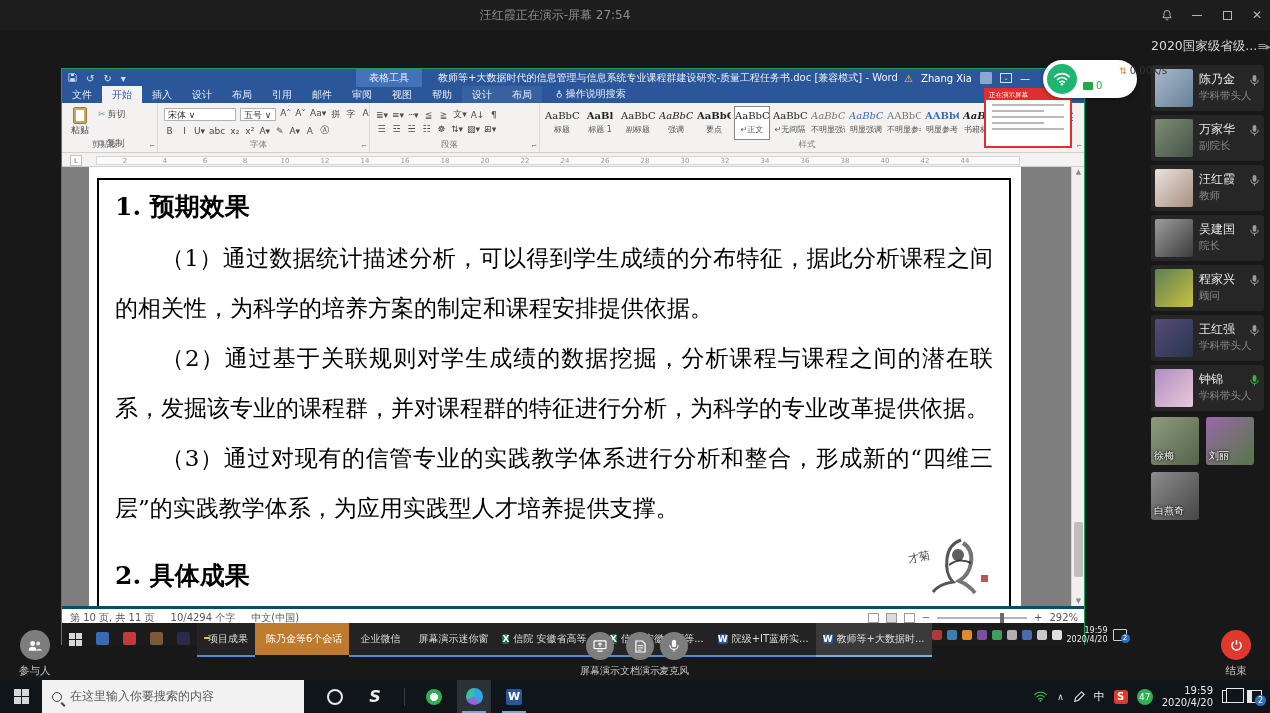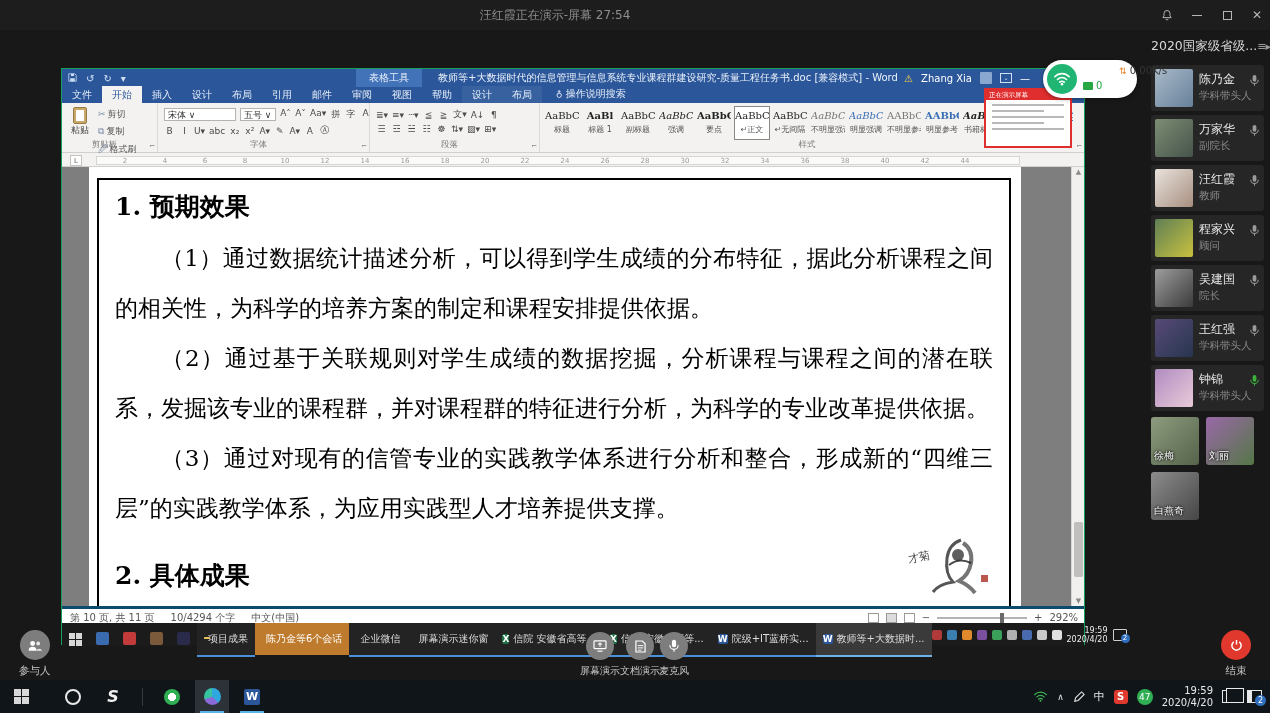--- a/index.html
+++ b/index.html
@@ -48,21 +48,21 @@
   .wsearch { margin-left:14px; color:#e7eefa; padding-bottom:3px; white-space:nowrap; }
   .wsearch .bulb { display:inline-block; transform:rotate(180deg); font-size:9px; }
 
   .ribbon { position:absolute; left:0; top:34px; width:100%; height:50px; background:#f3f2f1; border-bottom:1px solid #d2d0ce; font-size:9px; color:#444; }
   .rgroup { position:absolute; top:0; height:49px; border-right:1px solid #dcdad8; }
   .rglabel { position:absolute; bottom:1px; left:0; right:10px; text-align:center; color:#7a7a7a; font-size:8.5px; }
   .rglauncher { position:absolute; right:2px; bottom:2px; font-size:7px; color:#8a8a8a; }
   .paste-btn { position:absolute; left:5px; top:4px; width:26px; text-align:center; }
   .paste-clip { width:14px; height:17px; margin:0 auto; background:#c8a86a; border:1px solid #9a7c42; border-radius:2px; position:relative; }
   .paste-clip:before { content:""; position:absolute; left:2px; top:2px; right:2px; bottom:2px; background:#fff; }
-  .clip-small { display:flex; flex-direction:column; gap:4px; position:absolute; left:36px; top:5px;font-family:Liberation Serif, serif; }
+  .clip-small { display:flex; flex-direction:column; gap:16px; position:absolute; left:36px; top:5px;font-family:Liberation Serif, serif; }
   .clip-small .mini { white-space:nowrap; color:#555; }
   .mini .g { color:#7a8ba8; margin-right:2px; }
   .fontgrp-r1, .fontgrp-r2, .pargrp-r1, .pargrp-r2 { position:absolute; left:6px; display:flex; gap:4px; align-items:center; white-space:nowrap; }
   .fontgrp-r1 { top:5px; } .fontgrp-r2 { top:21px; }
   .pargrp-r1 { top:5px; } .pargrp-r2 { top:21px; }
   .selbox { border:1px solid #b5b3b1; background:#fff; padding:0 3px; height:13px; line-height:12px; font-size:9px; color:#333; }
   .ic { display:inline-block; min-width:11px; text-align:center; font-size:9px; color:#4a4a4a; }
   .styles-row { position:absolute; left:4px; top:3px; display:flex; gap:2px; }
   .stylecell { width:36px; height:34px; border:1px solid transparent; text-align:center; overflow:hidden; }
   .stylecell.selected { border:1px solid #8a8886; background:#fff; }
@@ -228,36 +228,36 @@
     <span class="mic">
       <svg width="9" height="13" viewBox="0 0 12 16">
               <rect x="3.5" y="0.5" width="5" height="9" rx="2.5" fill="currentColor"></rect>
               <path d="M1 7 a5 5 0 0 0 10 0" fill="none" stroke="currentColor" stroke-width="1.4"></path>
               <line x1="6" y1="12.5" x2="6" y2="15" stroke="currentColor" stroke-width="1.4"></line>
             </svg>
     </span>
   </div>
 
   <div class="pcard">
-    <span class="avatar" style="background: linear-gradient(135deg, rgb(95, 127, 85), rgb(201, 194, 62));"></span>
-    <span class="pname">程家兴</span>
-    <span class="prole">顾问</span>
+    <span class="avatar" style="background: linear-gradient(135deg, rgb(157, 157, 157), rgb(59, 59, 59));"></span>
+    <span class="pname">吴建国</span>
+    <span class="prole">院长</span>
     <span class="mic">
       <svg width="9" height="13" viewBox="0 0 12 16">
               <rect x="3.5" y="0.5" width="5" height="9" rx="2.5" fill="currentColor"></rect>
               <path d="M1 7 a5 5 0 0 0 10 0" fill="none" stroke="currentColor" stroke-width="1.4"></path>
               <line x1="6" y1="12.5" x2="6" y2="15" stroke="currentColor" stroke-width="1.4"></line>
             </svg>
     </span>
   </div>
 
   <div class="pcard">
-    <span class="avatar" style="background: linear-gradient(135deg, rgb(157, 157, 157), rgb(59, 59, 59));"></span>
-    <span class="pname">吴建国</span>
-    <span class="prole">院长</span>
+    <span class="avatar" style="background: linear-gradient(135deg, rgb(95, 127, 85), rgb(201, 194, 62));"></span>
+    <span class="pname">程家兴</span>
+    <span class="prole">顾问</span>
     <span class="mic">
       <svg width="9" height="13" viewBox="0 0 12 16">
               <rect x="3.5" y="0.5" width="5" height="9" rx="2.5" fill="currentColor"></rect>
               <path d="M1 7 a5 5 0 0 0 10 0" fill="none" stroke="currentColor" stroke-width="1.4"></path>
               <line x1="6" y1="12.5" x2="6" y2="15" stroke="currentColor" stroke-width="1.4"></line>
             </svg>
     </span>
   </div>
 
   <div class="pcard">
@@ -777,20 +777,24 @@
 
   <div class="ltaskbar">
     <div class="lt-start">
       <span class="win-logo" style="grid-template-columns:7px 7px;grid-template-rows:7px 7px;">
           <i></i>
           <i></i>
           <i></i>
           <i></i>
         </span>
     </div>
+    <div class="lt-search">
+      <span class="mag"></span>
+      <span class="ph">在这里输入你要搜索的内容</span>
+    </div>
     <div class="lt-apps">
       <span class="lt-app">
           <span class="cortana-ring"></span>
         </span>
       <span class="lt-app">
           <span class="s-glyph">S</span>
         </span>
       <span class="lt-div"></span>
       <span class="lt-app">
           <span class="gcirc"></span>

